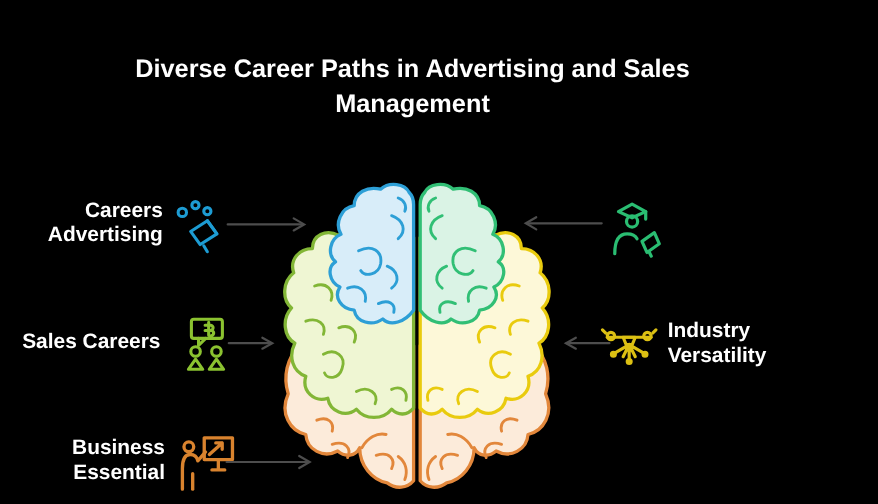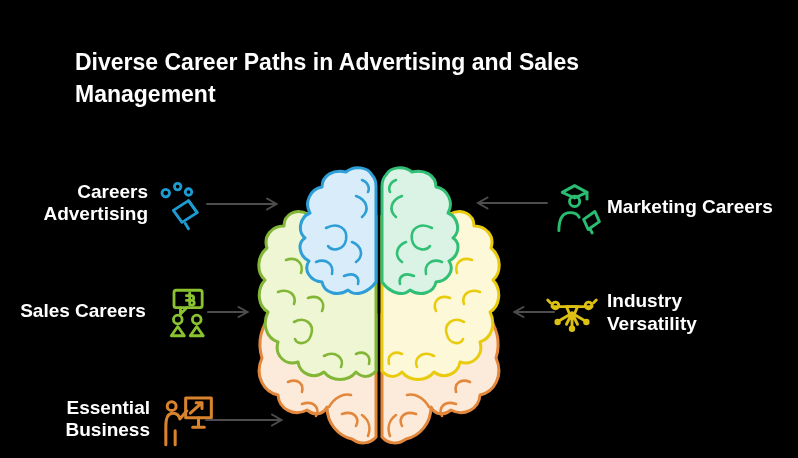--- a/index.html
+++ b/index.html
@@ -1,19 +1,19 @@
 <!DOCTYPE html>
 <html><head>
 <meta charset="utf-8">
 <style>
   html,body{margin:0;padding:0;background:#000;}
   .stage{position:relative;width:798px;height:458px;background:#000;overflow:hidden;
          font-family:"Liberation Sans",sans-serif;}
   .title{position:absolute;left:75px;top:46px;width:600px;color:#fff;
-         font-size:23px;font-weight:bold;line-height:32px;text-align:left;}
+         font-size:23px;font-weight:bold;line-height:32px;text-align:center;}
   .lbl{position:absolute;color:#fff;font-size:19px;font-weight:bold;line-height:22px;}
   .lbl.right-align{text-align:right;}
   .lbl.left-align{text-align:left;}
   .icon{position:absolute;}
   .arrow{position:absolute;}
   svg{display:block;overflow:visible;}
 </style>
 </head>
 <body>
 
@@ -103,22 +103,22 @@
       <path d="M9.5 45 L15.5 36.5 L21.5 45 Z"></path>
     <circle cx="33" cy="30" r="4"></circle>
       <path d="M27 45 L33 36.5 L39 45 Z"></path>
   </svg>
   <svg class="arrow" style="left:207px;top:304px;" width="47" height="16" viewBox="0 0 47 16" fill="none" stroke-width="2" stroke-linecap="round" stroke="#4d4d4d">
     <line x1="1" y1="8" x2="39" y2="8"></line>
       <path d="M31.5 3 L40.5 8 L31.5 13"></path>
   </svg>
 
   <div class="lbl right-align" style="left:38px;top:397px;width:112px;">
+    <div>Business</div>
     <div>Essential</div>
-    <div>Business</div>
   </div>
   <svg class="icon" style="left:160px;top:391px;" width="56" height="56" viewBox="0 0 48 48" fill="none" stroke="currentColor" stroke-width="2.6" stroke-linecap="round" stroke-linejoin="round" color="#d9832e">
     <rect x="22" y="6" width="22" height="17"></rect>
     <path d="M33 23 V31 M28 31 H38"></path>
     <path d="M26 19 L36 10 M31 10 H36 V15"></path>
     <circle cx="10" cy="13" r="3.8"></circle>
     <path d="M5 46 V30 Q5 19 11 19 Q16 19 17 24 L23 17"></path>
     <path d="M13 46 V34"></path>
   </svg>
   <svg class="arrow" style="left:205px;top:412px;" width="84" height="16" viewBox="0 0 84 16" fill="none" stroke-width="2" stroke-linecap="round" stroke="#4d4d4d">
@@ -131,23 +131,20 @@
       <path d="M16.5 2.5 L7 8 L16.5 13.5"></path>
   </svg>
   <svg class="icon" style="left:551px;top:180px;" width="54" height="54" viewBox="0 0 48 48" fill="none" stroke="currentColor" stroke-width="2.6" stroke-linecap="round" stroke-linejoin="round" color="#2abd72">
     <path d="M10 11 L21 5 L32 11 L21 16 Z"></path>
     <path d="M32 11 V17"></path>
     <circle cx="21" cy="19" r="4.5"></circle>
     <path d="M7 45 Q7 29 17 29 Q23 29 25 33"></path>
     <path d="M29 35 L39 28 L43 37 L33 44 Z"></path>
       <path d="M35 44 L36.5 47"></path>
   </svg>
-  <div class="lbl left-align" style="left:607px;top:196px;width:190px;">
-    <div>Marketing Careers</div>
-  </div>
 
   <svg class="arrow" style="left:506px;top:304px;" width="49" height="16" viewBox="0 0 49 16" fill="none" stroke-width="2" stroke-linecap="round" stroke="#4d4d4d">
     <line x1="9" y1="8" x2="48" y2="8"></line>
       <path d="M17.5 3 L8.5 8 L17.5 13"></path>
   </svg>
   <svg class="icon" style="left:545px;top:290px;" width="54" height="42" viewBox="0 0 48 38" fill="none" stroke="currentColor" stroke-width="2.6" stroke-linecap="round" stroke-linejoin="round" color="#dcc013">
     <path d="M6 15 H42"></path>
     <circle cx="9" cy="14" r="3"></circle>
       <circle cx="39" cy="14" r="3"></circle>
     <path d="M2 9 L4.5 11.5 M46 9 L43.5 11.5"></path>

